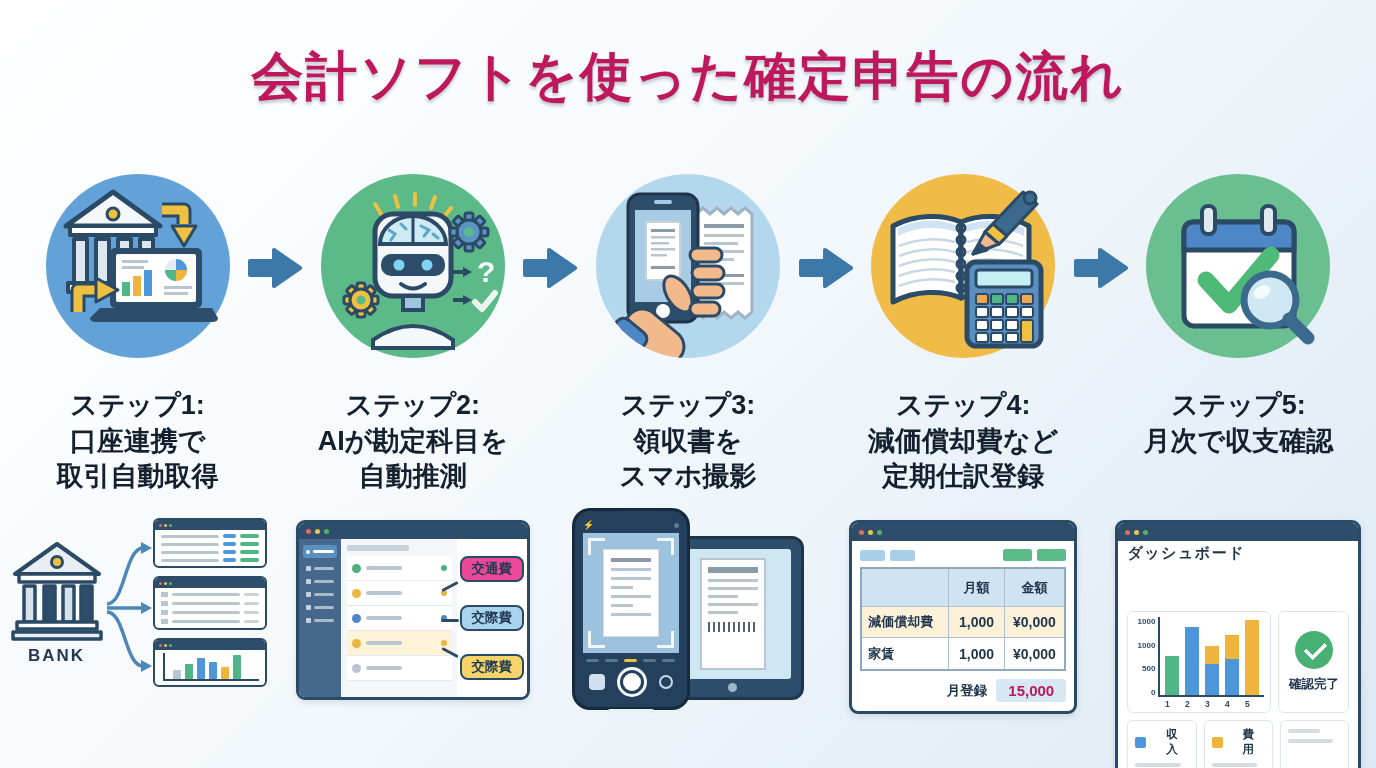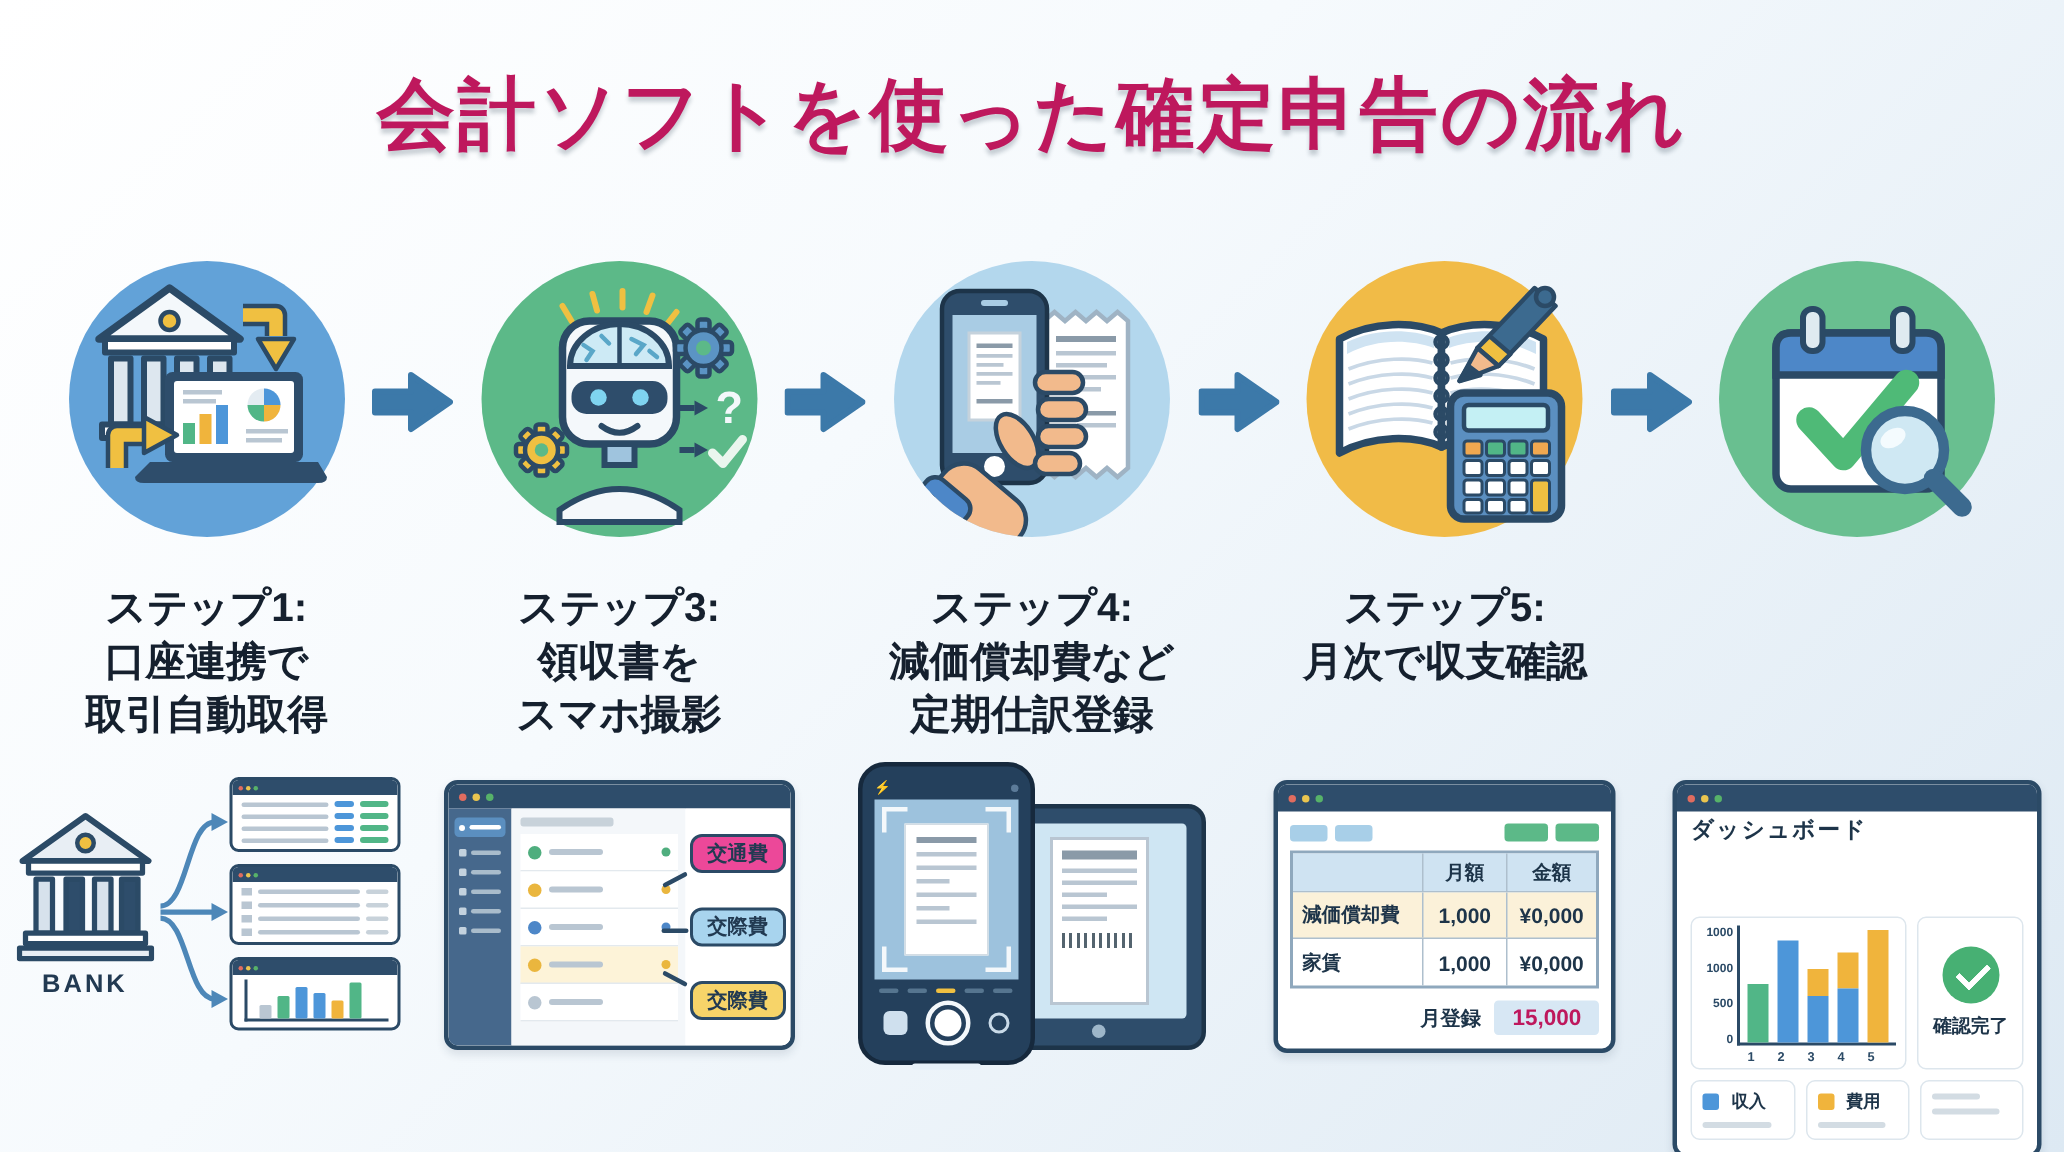--- a/index.html
+++ b/index.html
@@ -115,21 +115,21 @@
   .jr-toolbar .sp { flex:1; }
   .jr-toolbar .gp { width:29px; height:12px; background:#5cb988; border-radius:2.5px; }
   .jr-table { margin:0 8px; border:2px solid #8fa8bd; }
   .jr-tr { display:flex; border-bottom:1.5px solid #aebfcd; }
   .jr-tr:last-child { border-bottom:none;border-radius:11px; }
   .jr-td { display:flex; align-items:center; justify-content:center; border-right:1.5px solid #aebfcd;
     font-weight:800; color:#1d3449; }
   .jr-td:last-child { border-right:none; }
   .c-name { flex:1.55; justify-content:flex-start; padding-left:6px; }
   .c-num { flex:1.05; } .c-amt { flex:1.15; }
-  .jr-head { background:#cfe3f2; height:26px; font-size:13px; }
+  .jr-head { background:#cfe3f2; height:38px; font-size:13px; }
   .jr-row { height:31px; font-size:14px; }
   .jr-row .c-name { font-size:13px; }
   .row-cream { background:#fbf1d9; }
   .jr-footer { display:flex; justify-content:flex-end; align-items:center; gap:9px; padding:8px 8px 9px; }
   .jr-flabel { font-size:13.5px; font-weight:800; color:#1d3449; }
   .jr-fvalue { background:#d7e7f4; border-radius:3px; padding:3px 12px; font-size:15px; font-weight:800; color:#be185d; }
   
   .db-win { width:246px; margin-top:8px; }
   .db-body { padding:1px 9px 9px; }
   .db-title { font-size:15px; font-weight:800; color:#1d3449; letter-spacing:1.5px; margin:2px 0 6px; }
@@ -144,21 +144,21 @@
   .dash-bar { width:14px; height:100%; display:flex; flex-direction:column-reverse; }
   .x-axis { display:flex; gap:6px; padding:2px 5px 0 26px; font-size:8.5px; font-weight:700; color:#2b4a66; }
   .x-axis span { width:14px; text-align:center; }
   .status-card { width:74px; display:flex; flex-direction:column; align-items:center; justify-content:center; gap:7px; }
   .check-circle { width:38px; height:38px; border-radius:50%; background:#47b073; position:relative; }
   .check-circle::after { content:""; position:absolute; left:10px; top:11px; width:17px; height:9px;
     border-left:4px solid #fff; border-bottom:4px solid #fff; transform:rotate(-45deg); border-radius:1px; }
   .status-label { font-size:12.5px; font-weight:800; color:#1d3449; }
   .db-bottom { display:flex; gap:7px; margin-top:7px; }
   .lg-card { flex:1; padding:6px 7px 7px; }
-  .lg-row { display:flex; align-items:center; gap:8px; }
+  .lg-row { display:flex; align-items:center; gap:20px; }
   .lg-sq { width:11px; height:11px; border-radius:2px; }
   .lg-label { font-size:11.5px; font-weight:800; color:#1d3449; }
   .lg-line { height:4px; background:#d3dce3; border-radius:2px; margin-top:6px; width:85%; }
 </style>
 </head>
 <body>
 
 <h1 class="page-title">会計ソフトを使った確定申告の流れ</h1>
 
 <div class="steps-row">
@@ -395,20 +395,25 @@
       </svg></div>
 </div>
 
 <div class="labels-row">
   <div class="step-label">
     <div>ステップ1:</div>
       <div>口座連携で</div>
       <div>取引自動取得</div>
   </div>
   <div class="step-label">
+    <div>ステップ2:</div>
+      <div>AIが勘定科目を</div>
+      <div>自動推測</div>
+  </div>
+  <div class="step-label">
     <div>ステップ3:</div>
       <div>領収書を</div>
       <div>スマホ撮影</div>
   </div>
   <div class="step-label">
     <div>ステップ4:</div>
       <div>減価償却費など</div>
       <div>定期仕訳登録</div>
   </div>
   <div class="step-label">

